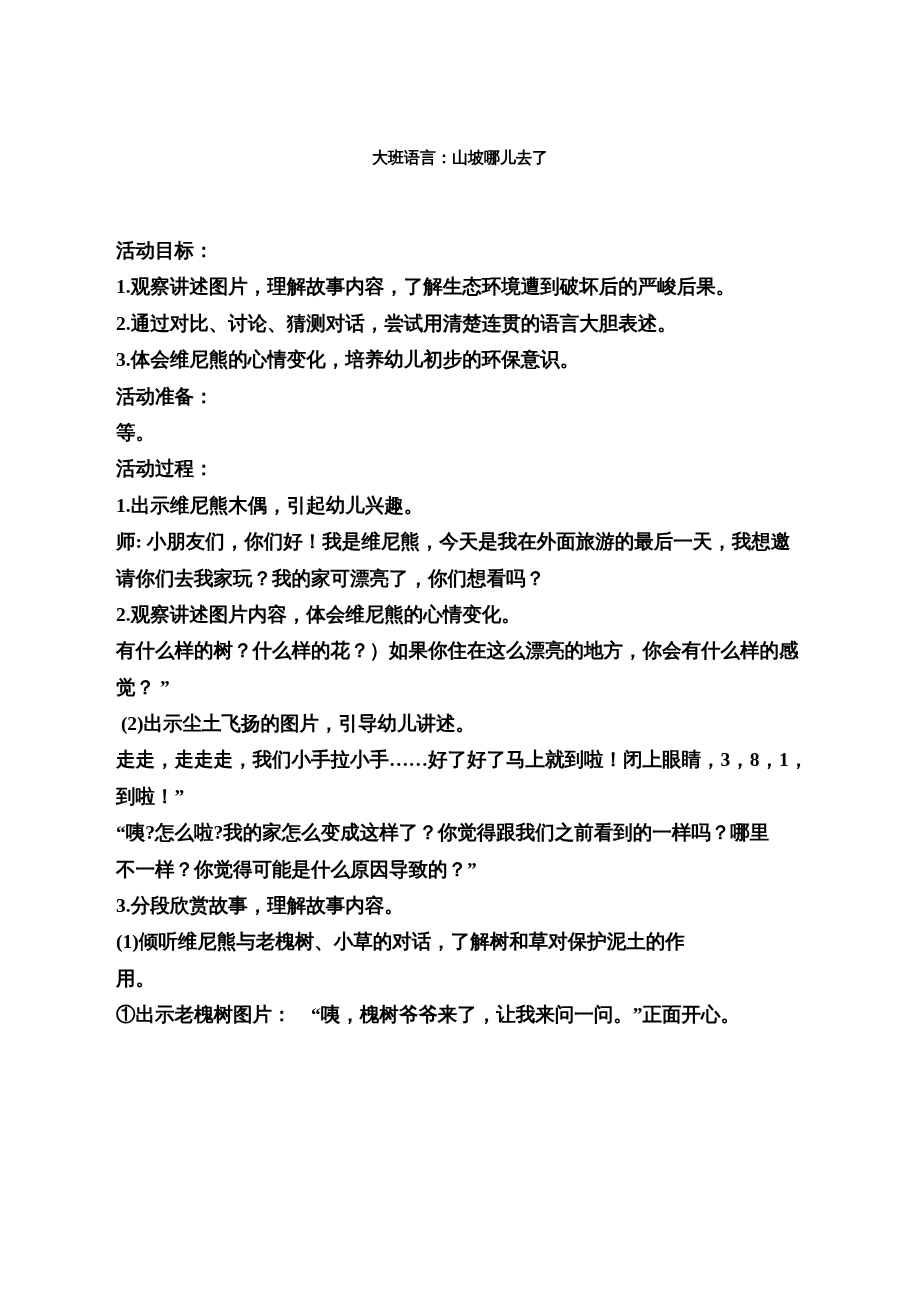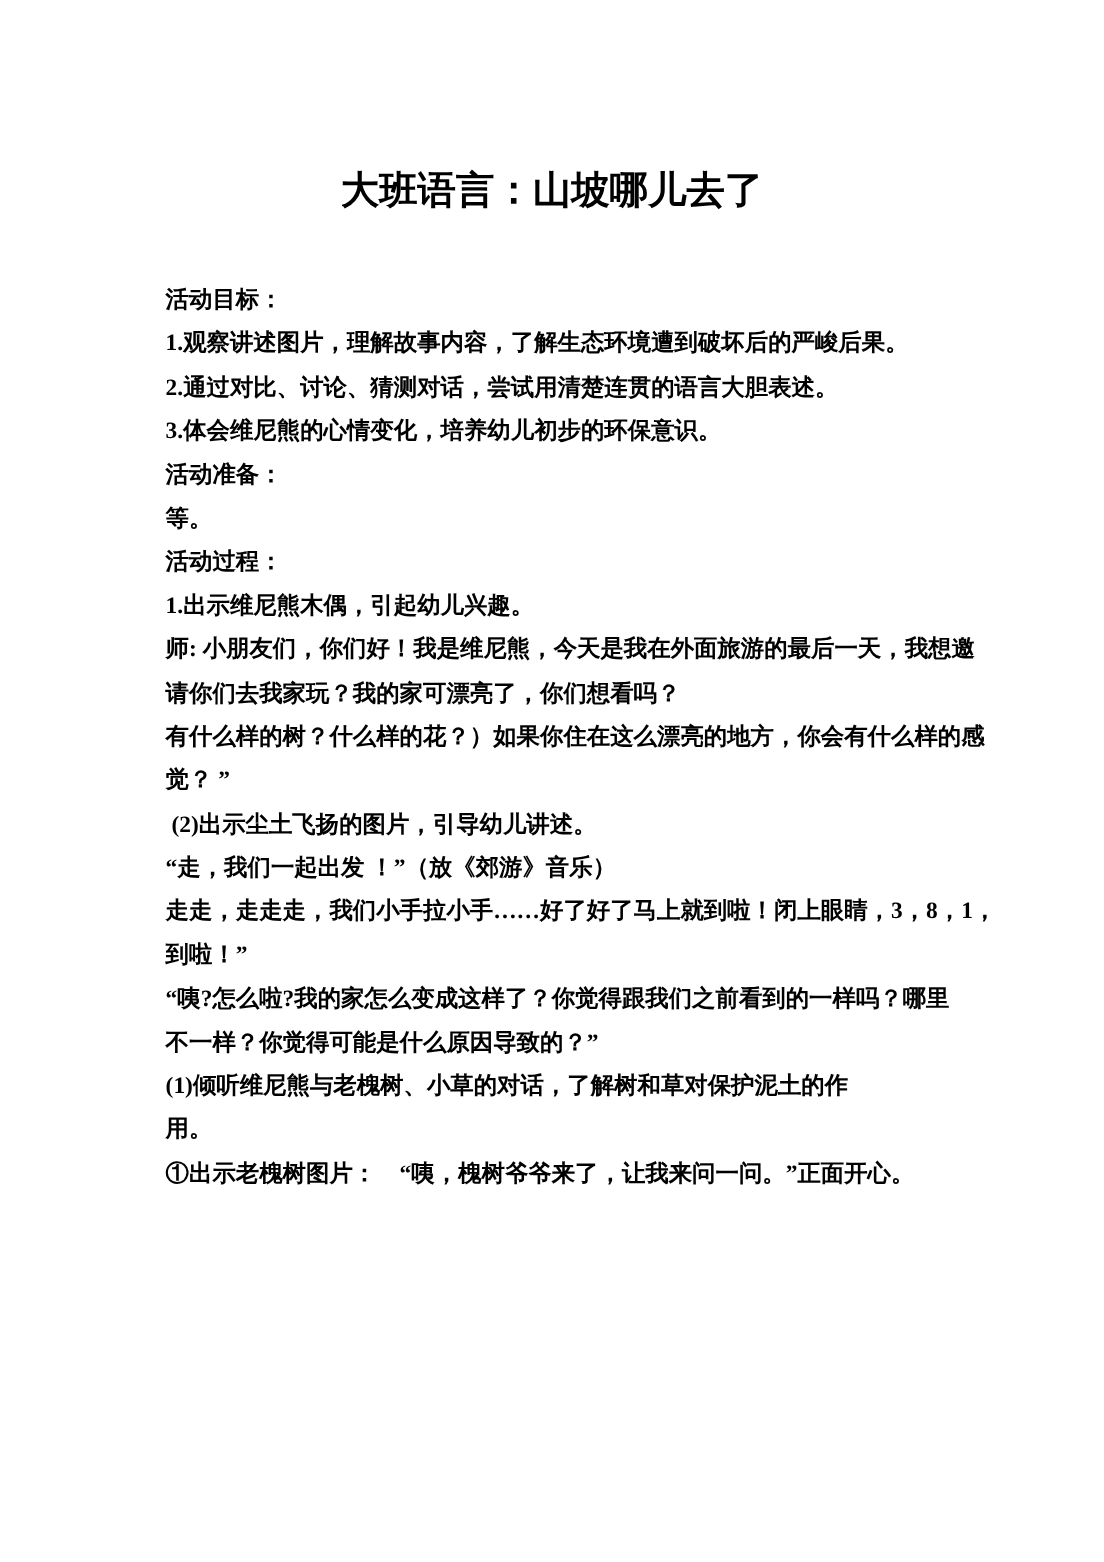--- a/index.html
+++ b/index.html
@@ -17,28 +17,28 @@
   }
   .doc-title {
     position: absolute;
     top: 142px;
     left: 0;
     width: 920px;
     margin: 0;
     text-align: center;
     font-family: "Liberation Sans", "DejaVu Sans", sans-serif;
     font-weight: 700;
-    font-size: 32px;
+    font-size: 16px;
     line-height: 32px;
     color: #000000;
   }
   .doc-body {
     position: absolute;
     top: 233px;
-    left: 138px;
+    left: 116px;
     width: 680px;
     font-family: "Liberation Serif", "DejaVu Serif", serif;
     font-size: 19.5px;
     color: #000000;
   }
   .line {
     height: 36.4px;
     line-height: 36.4px;
     white-space: pre;
     font-weight: 700;
@@ -57,25 +57,26 @@
     <div class="line heading">活动目标：</div>
     <div class="line">1.观察讲述图片，理解故事内容，了解生态环境遭到破坏后的严峻后果。</div>
     <div class="line">2.通过对比、讨论、猜测对话，尝试用清楚连贯的语言大胆表述。</div>
     <div class="line">3.体会维尼熊的心情变化，培养幼儿初步的环保意识。</div>
     <div class="line heading">活动准备：</div>
     <div class="line">等。</div>
     <div class="line heading">活动过程：</div>
     <div class="line">1.出示维尼熊木偶，引起幼儿兴趣。</div>
     <div class="line">师: 小朋友们，你们好！我是维尼熊，今天是我在外面旅游的最后一天，我想邀</div>
     <div class="line">请你们去我家玩？我的家可漂亮了，你们想看吗？</div>
+    <div class="line">2.观察讲述图片内容，体会维尼熊的心情变化。</div>
     <div class="line">有什么样的树？什么样的花？）如果你住在这么漂亮的地方，你会有什么样的感</div>
     <div class="line">觉？ ”</div>
     <div class="line"> (2)出示尘土飞扬的图片，引导幼儿讲述。</div>
-    <div class="line">“走，我们一起出发 ！”（放《郊游》音乐）</div>
     <div class="line">走走，走走走，我们小手拉小手……好了好了马上就到啦！闭上眼睛，3，8，1，</div>
     <div class="line">到啦！”</div>
     <div class="line">“咦?怎么啦?我的家怎么变成这样了？你觉得跟我们之前看到的一样吗？哪里</div>
     <div class="line">不一样？你觉得可能是什么原因导致的？”</div>
+    <div class="line">3.分段欣赏故事，理解故事内容。</div>
     <div class="line">(1)倾听维尼熊与老槐树、小草的对话，了解树和草对保护泥土的作</div>
     <div class="line">用。</div>
     <div class="line">①出示老槐树图片：　“咦，槐树爷爷来了，让我来问一问。”正面开心。</div>
   </div>
 </div>
 
 </body></html>

